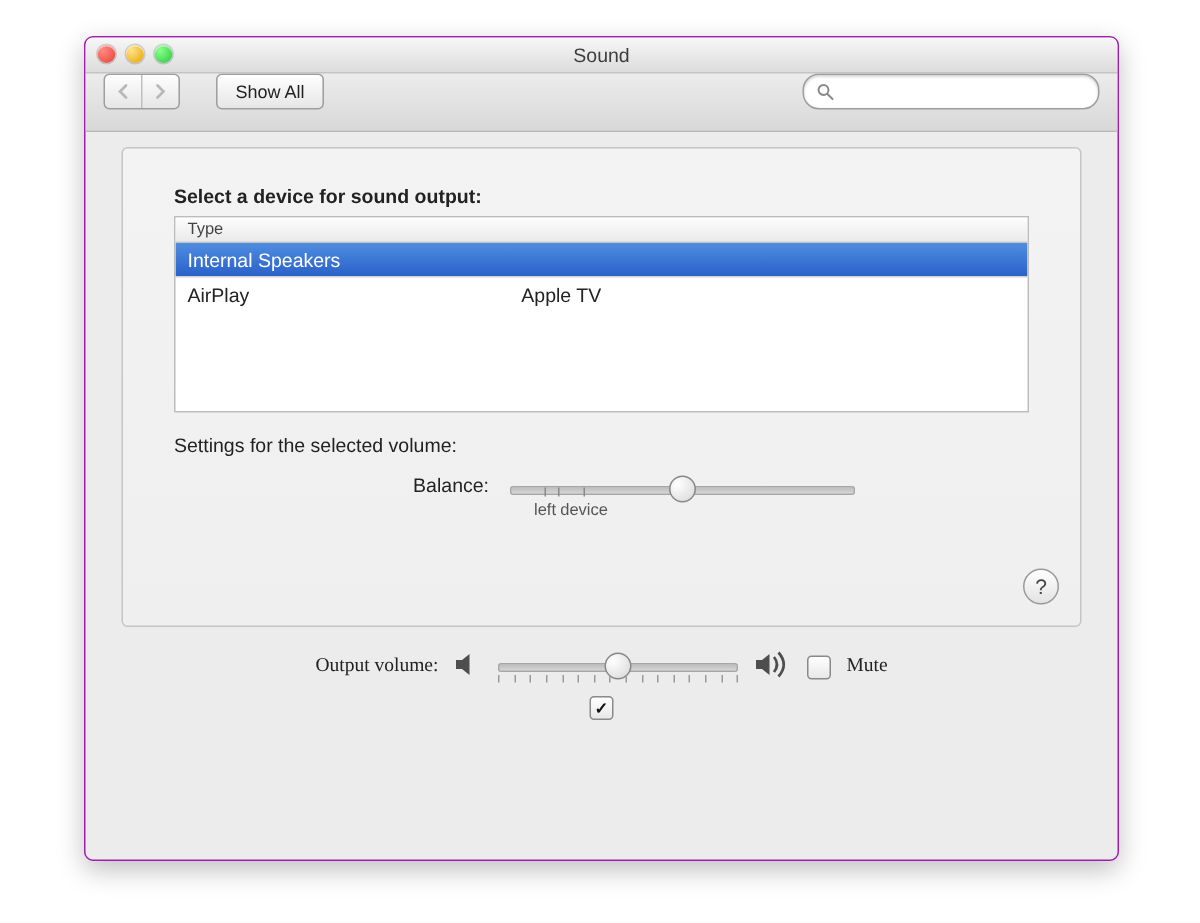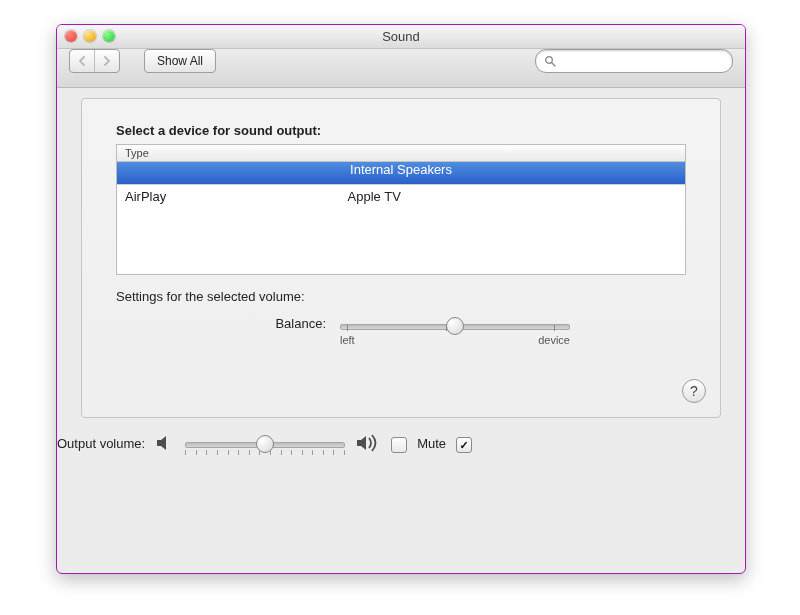--- a/index.html
+++ b/index.html
@@ -138,21 +138,21 @@
   .dt-col.type { flex: 1; }
   .dt-row {
     display: flex;
     font-size: 13px;
     height: 22px;
     align-items: center;
   }
   .dt-row .cell { padding: 0 8px; }
   .dt-row .cell.name { flex: 0 0 58%; }
   .dt-row .cell.type { flex: 1; }
-  .dt-row.selected { background: linear-gradient(#4f8de0, #2a61c9); color: #fff; flex-direction: column; }
+  .dt-row.selected { background: linear-gradient(#4f8de0, #2a61c9); color: #fff; }
   .dt-row.divider { height: 1px; background: #d0d0d0; }
   .dt-body { min-height: 112px; }
   .settings {
     margin: 14px 26px 0 26px;
     font-size: 13px;
   }
   .balance-row {
     margin-top: 14px;
     display: flex;
     align-items: flex-start;
@@ -168,23 +168,23 @@
     border: 1px solid #a6a6a6;
     position: relative; top: 6px;
   }
   .slider .knob {
     position: absolute; top: -1px; left: 50%; transform: translateX(-50%);
     width: 16px; height: 16px; border-radius: 50%;
     background: radial-gradient(circle at 30% 30%, #fff, #d7d7d7);
     border: 1px solid #888;
   }
   .slider .ticks {
-    display: flex; justify-content: space-between;
+    display: flex; 
     margin-top: 10px;
-    font-size: 10px; color: #777;
+    font-size: 10px; color: #777; margin-left: 16px;
   }
   .slider .tick { position: relative; }
   .slider .tick::before {
     content: ""; position: absolute; top: -9px; left: 50%;
     width: 1px; height: 6px; background: #8a8a8a;
   }
   .slider .etick { font-size: 11px; color: #555; }
   .helpbtn {
     position: absolute; right: 14px; bottom: 14px;
     width: 22px; height: 22px; border-radius: 50%;
@@ -198,22 +198,23 @@
     margin: 10px 24px 0 24px;
     background: linear-gradient(#f3f3f3,#efefef);
     border: 1px solid #c5c5c5;
     border-radius: 4px;
     padding: 10px 8px 44px 8px;
     height: 320px;
     box-sizing: border-box;
   }
   .footer {
     margin-top: 16px;
-    display: flex; flex-direction: row; align-items: center; gap: 10px;
-    font-size: 13px;
+    display: flex; flex-direction: column; align-items: center; gap: 10px;
+    font-size: 13px;
+    font-family: Liberation Serif, serif;
   }
   .vol-row {
     display: flex; align-items: center; gap: 10px;
   }
   .vol-row .lbl { }
   .vslider {
     position: relative; width: 160px;
   }
   .vslider .track {
     height: 4px; border-radius: 2px;

